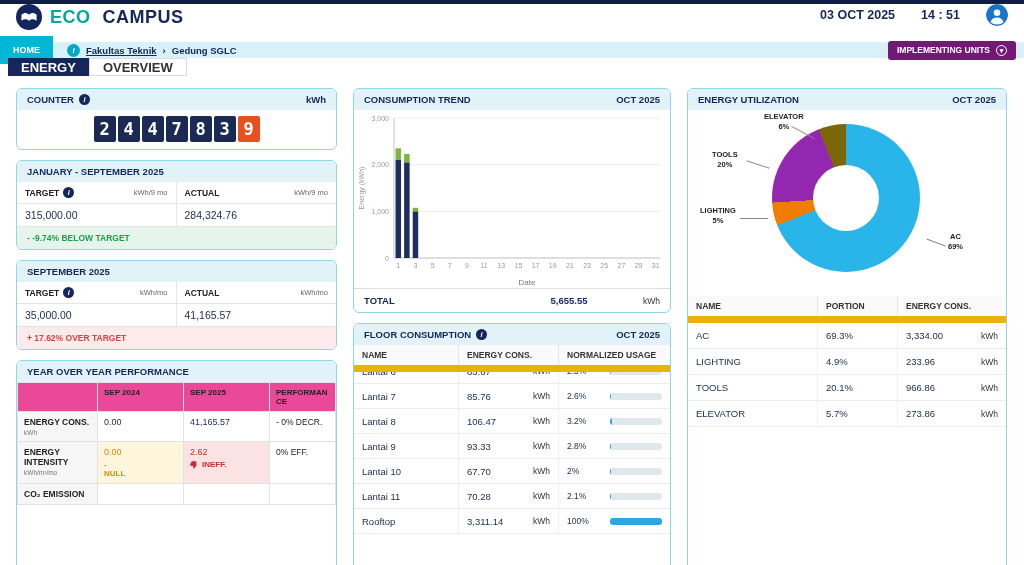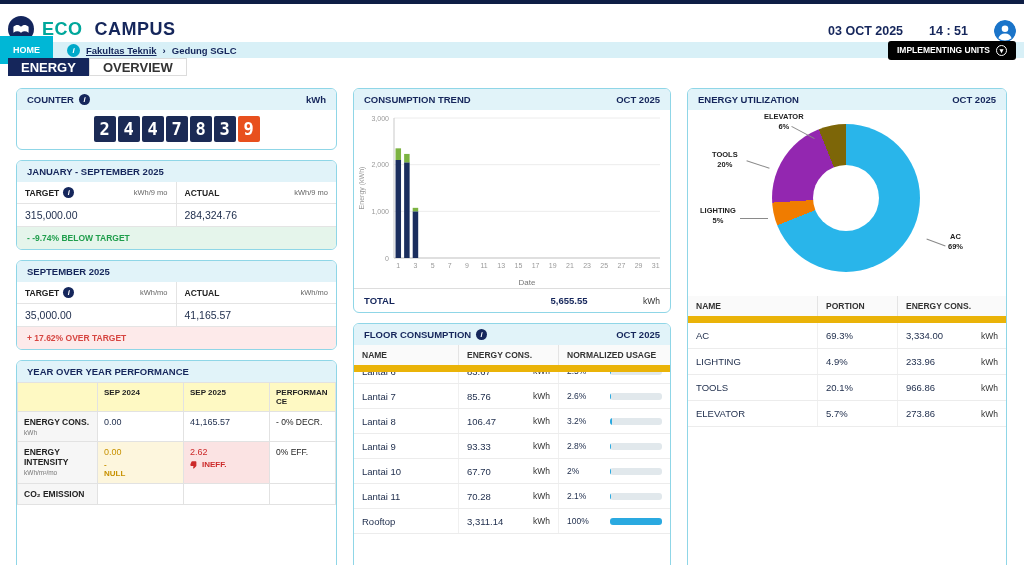--- a/index.html
+++ b/index.html
@@ -2,36 +2,36 @@
 <html><head>
 <meta charset="utf-8">
 <style>
   *{box-sizing:border-box;margin:0;padding:0;}
   html,body{width:1024px;height:565px;overflow:hidden;}
   body{font-family:"Liberation Sans",sans-serif;background:#fff;color:#1c2b4a;}
 
   .top-strip{height:4px;background:#0e1e45;}
 
   
-  .app-header{height:38px;display:flex;align-items:flex-end;padding:0 8px;background:#fff;}
+  .app-header{height:38px;display:flex;align-items:flex-start;padding:0 16px;background:#fff;}
   .brand{display:flex;align-items:center;gap:8px;}
   .logo svg{display:block;}
   .brand-eco{color:#00a79b;font-weight:bold;font-size:18px;letter-spacing:.5px;}
   .brand-campus{color:#15265b;font-weight:bold;font-size:18px;letter-spacing:.5px;margin-left:4px;}
   .header-right{margin-left:auto;display:flex;align-items:center;gap:26px;color:#15265b;font-weight:bold;font-size:12.5px;}
   .avatar{width:22px;height:22px;border-radius:50%;overflow:hidden;cursor:pointer;}
 
   
   .breadcrumb-bar{height:16px;background:#d8f0f7;display:flex;align-items:center;}
   .home-btn{height:28px;background:#00b7d6;color:#fff;border:none;font-size:9px;font-weight:bold;padding:0 13px;font-family:inherit;cursor:pointer;}
   .crumb{display:flex;align-items:center;gap:6px;margin-left:14px;font-size:9.5px;color:#15265b;font-weight:bold;}
   .info-teal{width:13px;height:13px;border-radius:50%;background:#00a9c9;color:#fff;font-size:8px;font-style:italic;display:inline-flex;align-items:center;justify-content:center;font-weight:bold;cursor:pointer;}
   .crumb-link{text-decoration:underline;cursor:pointer;}
   .crumb-sep{font-weight:bold;color:#15265b;}
-  .iu-btn{margin-left:auto;margin-right:8px;background:#000000;color:#fff;border:none;border-radius:3px;font-size:8.5px;font-weight:bold;padding:4px 9px;display:flex;align-items:center;gap:6px;font-family:inherit;cursor:pointer;}
+  .iu-btn{margin-left:auto;margin-right:8px;background:#701a75;color:#fff;border:none;border-radius:3px;font-size:8.5px;font-weight:bold;padding:4px 9px;display:flex;align-items:center;gap:6px;font-family:inherit;cursor:pointer;}
   .chev-circle{width:11px;height:11px;border:1px solid #fff;border-radius:50%;display:inline-flex;align-items:center;justify-content:center;font-size:7px;line-height:1;}
 
   
   .tabs-row{display:flex;padding-left:8px;background:#fff;height:18px;}
   .tab{font-size:13px;font-weight:bold;padding:0 13px;display:flex;align-items:center;cursor:pointer;}
   .tab.active{background:#15265b;color:#fff;}
   .tab.inactive{background:#fff;color:#333;border:1px solid #dcdcdc;}
 
   
   .content{display:flex;gap:16px;padding:12px 16px 0;height:497px;background:#fff;}
@@ -57,21 +57,21 @@
   .pc-header{display:flex;align-items:center;gap:4px;font-size:8.5px;font-weight:bold;color:#222;}
   .pc-unit{margin-left:auto;font-size:7.5px;color:#666;font-weight:normal;}
   .pc-value{font-size:10.5px;color:#1c2b4a;}
   .status{padding:6px 10px;font-size:8.5px;font-weight:bold;}
   .status.ok{background:#e5f5eb;color:#1f9e4c;}
   .status.bad{background:#fdeaea;color:#d64541;}
 
   
   .yoy-table{width:100%;border-collapse:collapse;font-size:8.5px;table-layout:fixed;}
   .yoy-table th,.yoy-table td{border:1px solid #e2e2e2;padding:5px 6px;text-align:left;vertical-align:top;}
-  .yoy-table th{background:#fef9c3;font-size:8px;color:#222;word-break:break-all;margin-top:8px;}
+  .yoy-table th{background:#ec4899;font-size:8px;color:#222;word-break:break-all;margin-top:8px;}
   .yoy-table th:nth-child(1){width:80px;}
   .yoy-table th:nth-child(2){width:86px;}
   .yoy-table th:nth-child(3){width:86px;}
   .yoy-table th:nth-child(4){width:66px;}
   .yoy-label{background:#f6f6f6;}
   .yoy-label .lbl{font-weight:bold;font-size:8.5px;color:#222;}
   .yoy-label .sub{font-size:6.5px;color:#777;margin-top:2px;}
   .yoy-val{font-size:9px;color:#1c2b4a;}
   .yoy-val .tag{white-space:pre-line;margin-top:3px;font-weight:bold;font-size:8px;display:flex;align-items:center;gap:3px;}
   .yoy-val.warn{background:#fdf6dd;color:#c79100;}

